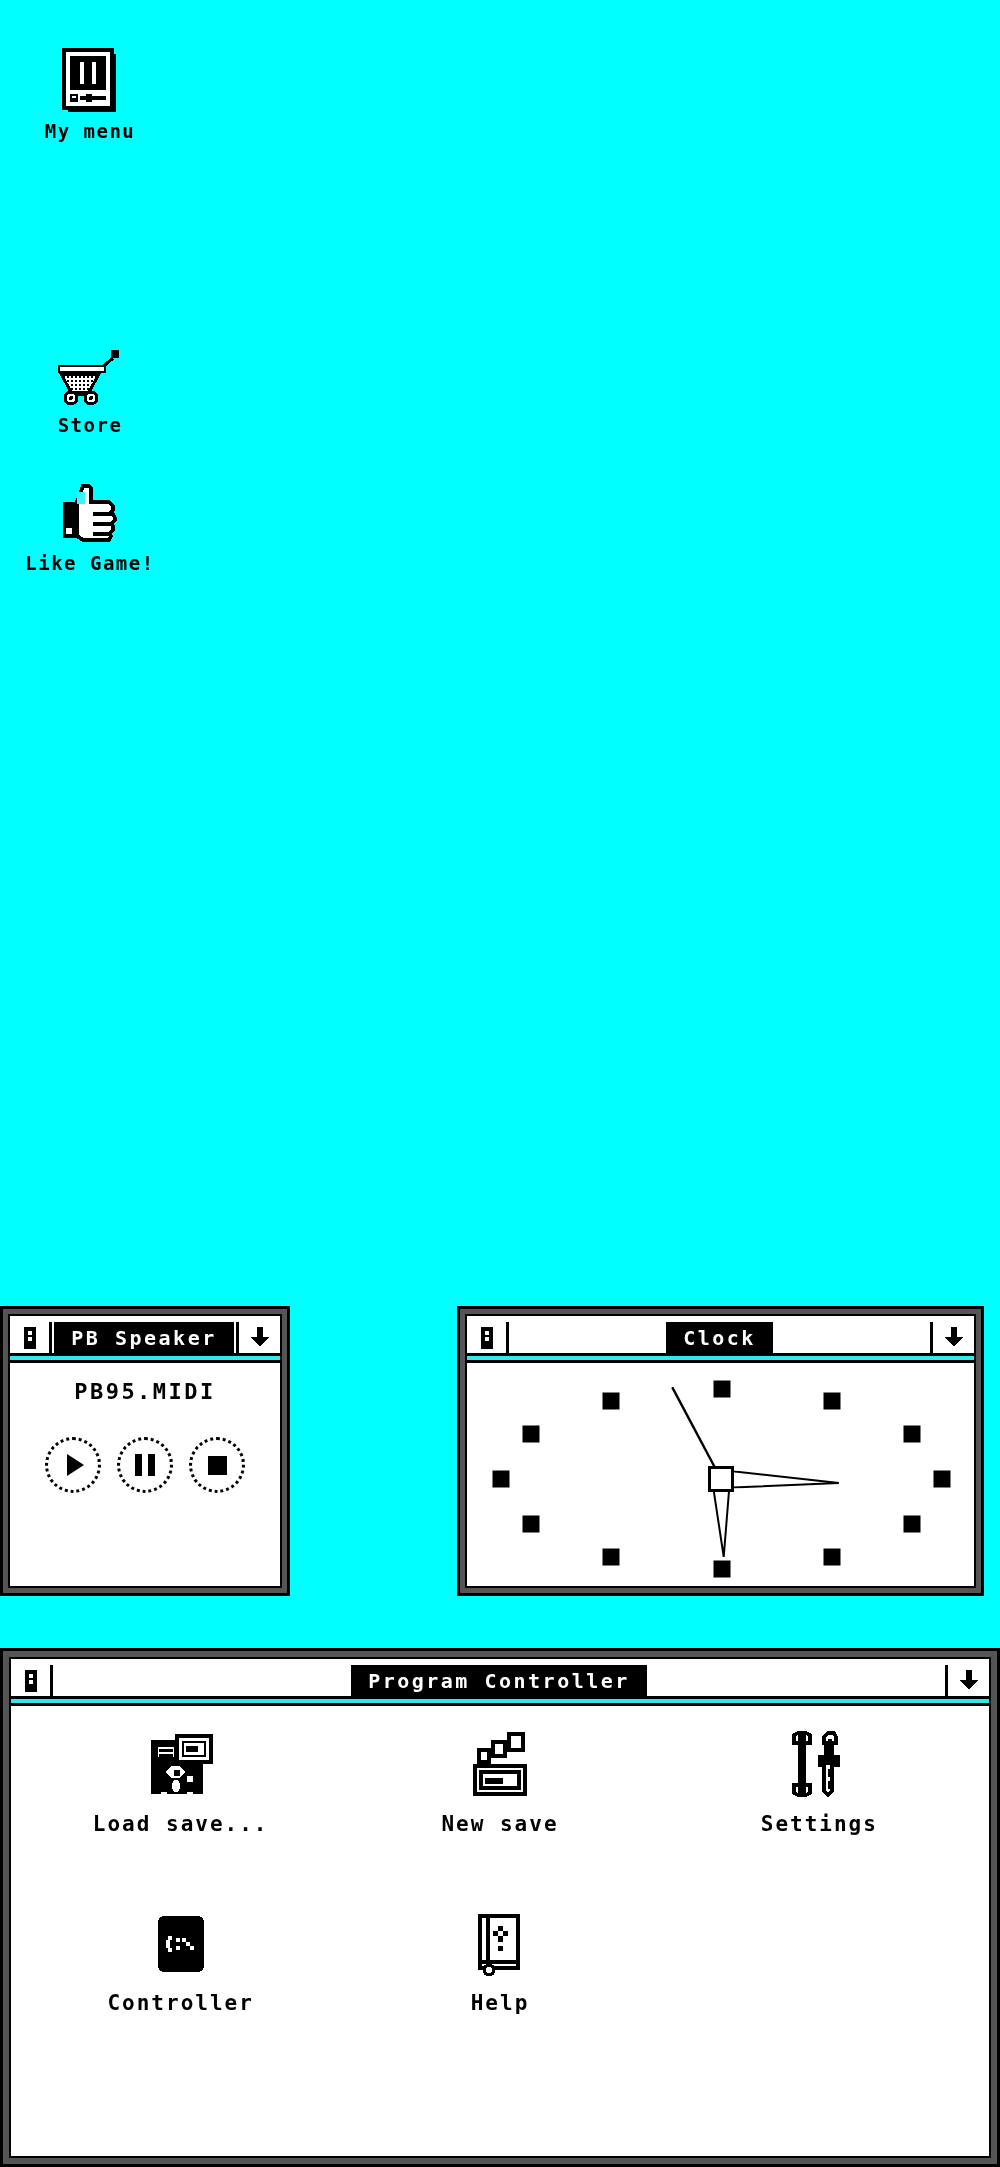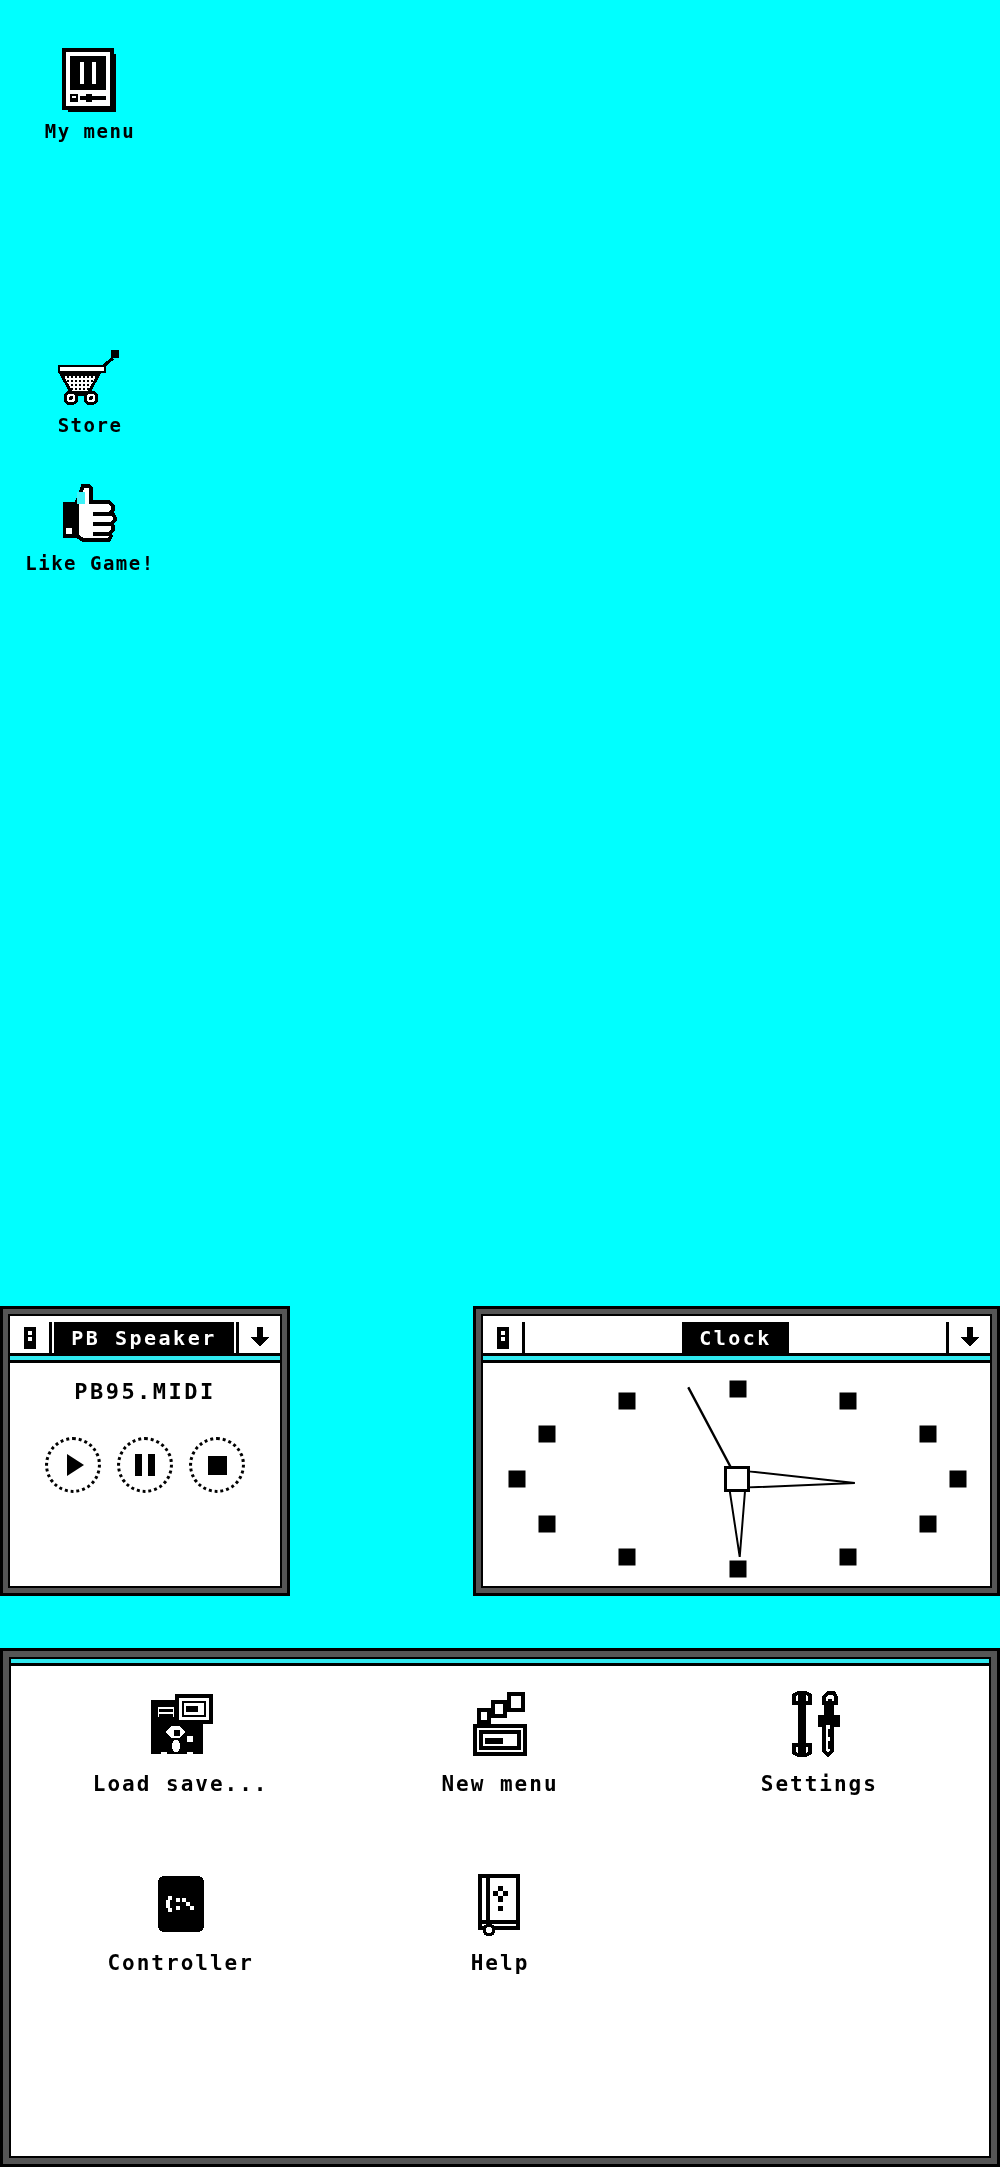--- a/index.html
+++ b/index.html
@@ -145,21 +145,21 @@
     border-left: 17px solid #000;
     border-top: 11px solid transparent;
     border-bottom: 11px solid transparent;
     margin-left: 5px;
   }
   .glyph-pause { display: flex; gap: 6px; }
   .glyph-pause i { display: block; width: 7px; height: 22px; background: #000; }
   .glyph-stop { width: 19px; height: 19px; background: #000; }
 
   
-  #win-clock { left: 473px; top: 1306px; width: 527px; height: 290px; }
+  #win-clock { left: 457px; top: 1306px; width: 527px; height: 290px; }
   #win-clock .win-inner { inset: 5px; }
   .clock-face { position: relative; width: 100%; height: 100%; background: #fff; }
   .tick {
     position: absolute;
     width: 17px; height: 17px;
     background: #000;
     transform: translate(-50%, -50%);
   }
   .hand {
     position: absolute;
@@ -354,20 +354,37 @@
             <path d="M0 2 L104 2" stroke="#000" stroke-width="2.4"></path>
           </svg>
           <div class="hub"></div>
         </div>
     </div>
   </div>
 </div>
 
 <div class="win-frame" id="win-progctl">
   <div class="win-inner">
+    <div class="titlebar">
+      <div class="tb-sysbox">
+        <svg width="12" height="22" viewBox="0 0 6 11" shape-rendering="crispEdges">
+          <rect x="0" y="0" width="6" height="11" fill="#000"></rect>
+          <rect x="2" y="2" width="2" height="2" fill="#fff"></rect>
+          <rect x="2" y="5" width="2" height="2" fill="#fff"></rect>
+        </svg>
+      </div>
+      <div class="tb-gap"></div>
+      <div class="tb-title">Program Controller</div>
+      <div class="tb-gap right"></div>
+      <div class="tb-min">
+        <svg width="22" height="22" viewBox="0 0 11 11" shape-rendering="crispEdges">
+          <path d="M4 0 L7 0 L7 5 L10 5 L5.5 10 L1 5 L4 5 Z" fill="#000"></path>
+        </svg>
+      </div>
+    </div>
     <div class="tb-accent"></div>
     <div class="win-body">
       <div class="prog-grid">
 
         <div class="prog-item">
           <div class="icon-art">
             <svg width="72" height="66" viewBox="0 0 36 33" shape-rendering="crispEdges">
               <rect x="3" y="4" width="26" height="27" fill="#000"></rect>
               <rect x="6" y="7" width="9" height="6" fill="#fff" stroke="#000" stroke-width="1"></rect>
               <rect x="7" y="8.5" width="7" height="1.4" fill="#000"></rect>
@@ -390,21 +407,21 @@
           <div class="icon-art">
             <svg width="62" height="66" viewBox="0 0 31 33" shape-rendering="crispEdges">
               <rect x="5" y="9" width="5" height="6" fill="#fff" stroke="#000" stroke-width="1.6"></rect>
               <rect x="12" y="5" width="6" height="7" fill="#fff" stroke="#000" stroke-width="1.6"></rect>
               <rect x="20" y="1" width="7" height="8" fill="#fff" stroke="#000" stroke-width="1.6"></rect>
               <rect x="3" y="17" width="25" height="14" fill="#fff" stroke="#000" stroke-width="2"></rect>
               <rect x="6" y="20" width="19" height="8" fill="#fff" stroke="#000" stroke-width="1.6"></rect>
               <rect x="8" y="23" width="9" height="3" fill="#000"></rect>
             </svg>
           </div>
-          <div class="prog-label">New menu</div>
+          <div class="prog-label">New save</div>
         </div>
 
         <div class="prog-item">
           <div class="icon-art">
             <svg width="66" height="68" viewBox="0 0 33 34" shape-rendering="crispEdges">
               <path d="M4 2 L4 6 L7 6 L7 3 L9 3 L9 6 L12 6 L12 2 L10 1 L6 1 Z
                        M7 7 L9 7 L9 26 L7 26 Z
                        M4 31 L4 27 L7 27 L7 30 L9 30 L9 27 L12 27 L12 31 L10 32 L6 32 Z" fill="#fff" stroke="#000" stroke-width="1.8" stroke-linejoin="miter"></path>
               <rect x="7" y="7" width="2" height="20" fill="#000"></rect>
               <path d="M21 1 L24 1 L25 3 L25 6 L23 6 L23 13 L26 13 L26 17 L23 17 L23 30 L21 32 L19 30 L19 17 L17 17 L17 13 L20 13 L20 6 L19 6 L19 3 Z" fill="#fff" stroke="#000" stroke-width="1.7" stroke-linejoin="miter"></path>

